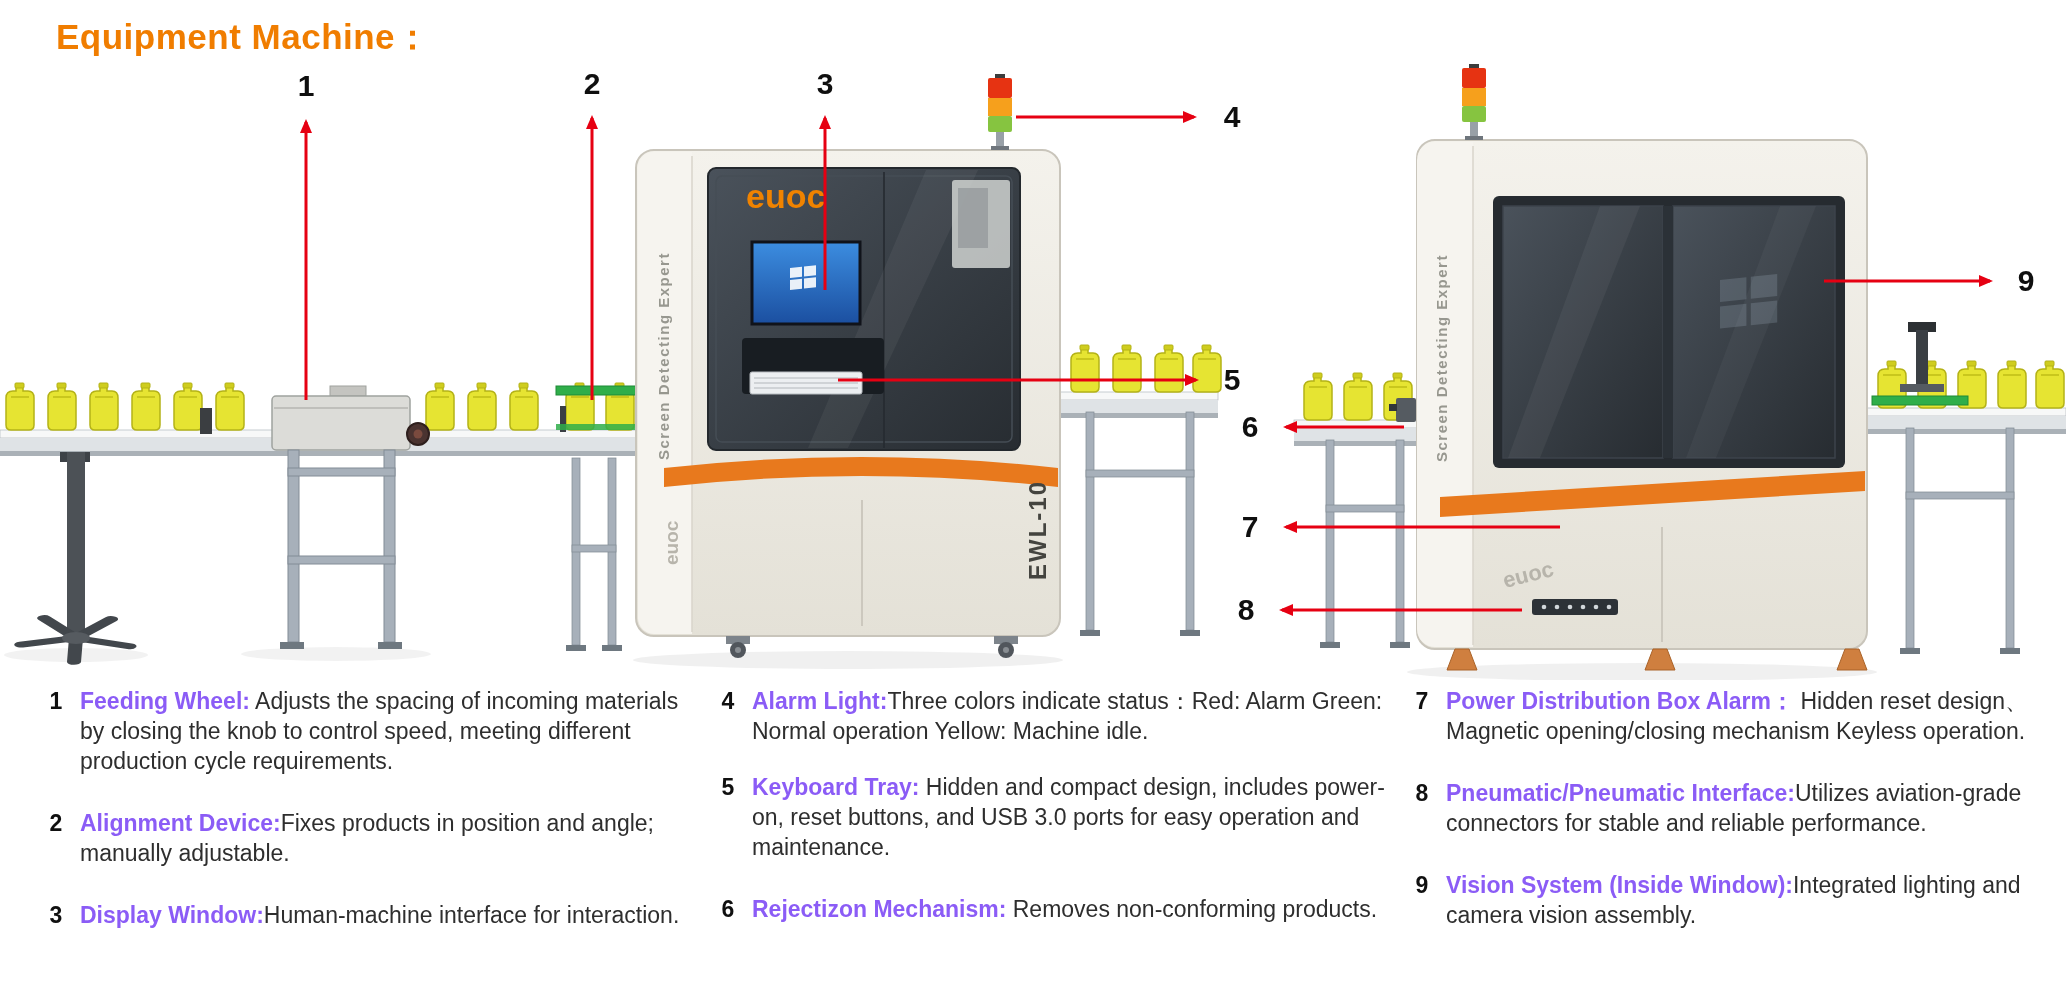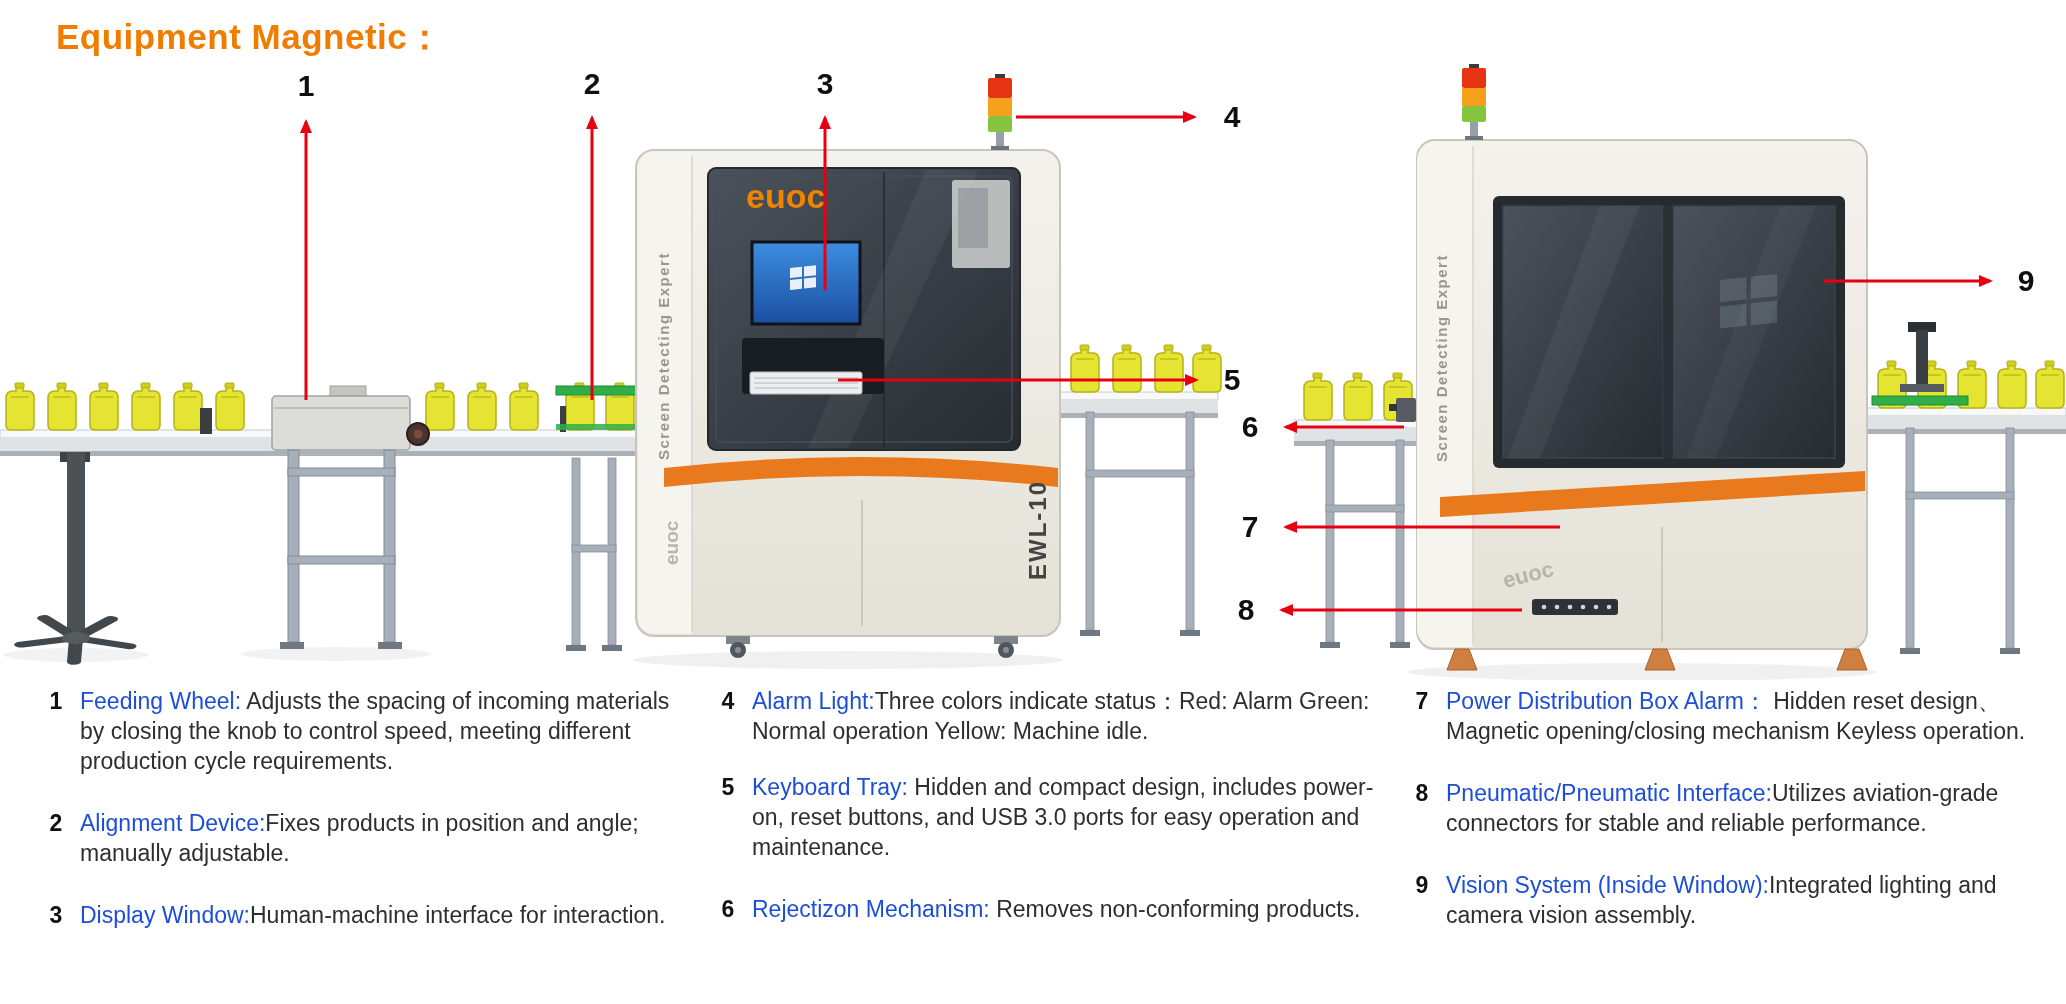--- a/index.html
+++ b/index.html
@@ -9,31 +9,31 @@
          color:#F07D00;letter-spacing:.5px;}
   .stage{position:absolute;left:0;top:0;width:2066px;height:680px;}
   svg{font-family:"Liberation Sans",sans-serif;}
   .legend-col{position:absolute;top:686px;}
   .col1{left:42px;width:648px;}
   .col2{left:714px;width:676px;}
   .col3{left:1408px;width:650px;}
   .item{display:flex;gap:10px;font-size:23px;line-height:30px;}
   .item .num{flex:none;width:28px;text-align:center;font-weight:700;color:#101010;}
   .item p{margin:0;}
-  .item b{color:#1d4ed8;font-weight:400;}
+  .item b{color:#8b5cf6;font-weight:700;}
   .col1 .item{margin-bottom:32px;}
   .col2 .i4{margin-bottom:26px;} .col2 .i5{margin-bottom:32px;}
   .col3 .i7{margin-bottom:32px;} .col3 .i8{margin-bottom:32px;}
 </style>
 </head>
 <body>
 
 <div class="page">
 
-  <h1 class="title">Equipment Magnetic：</h1>
+  <h1 class="title">Equipment Machine：</h1>
 
   <div class="stage">
   <svg width="2066" height="680" viewBox="0 0 2066 680">
     <defs>
       <linearGradient id="gCream" x1="0" y1="0" x2="0" y2="1">
         <stop offset="0" stop-color="#f4f2ec"></stop>
             <stop offset="1" stop-color="#e4e1d7"></stop>
       </linearGradient>
       <linearGradient id="gGlass" x1="0" y1="0" x2="1" y2="1">
         <stop offset="0" stop-color="#4a525b"></stop>

